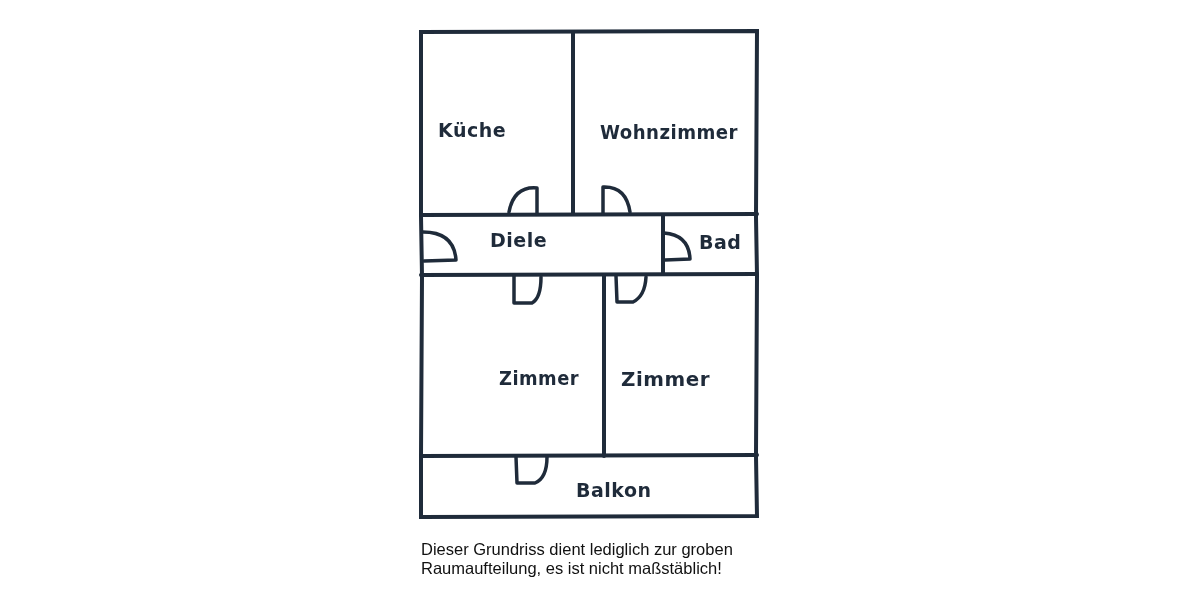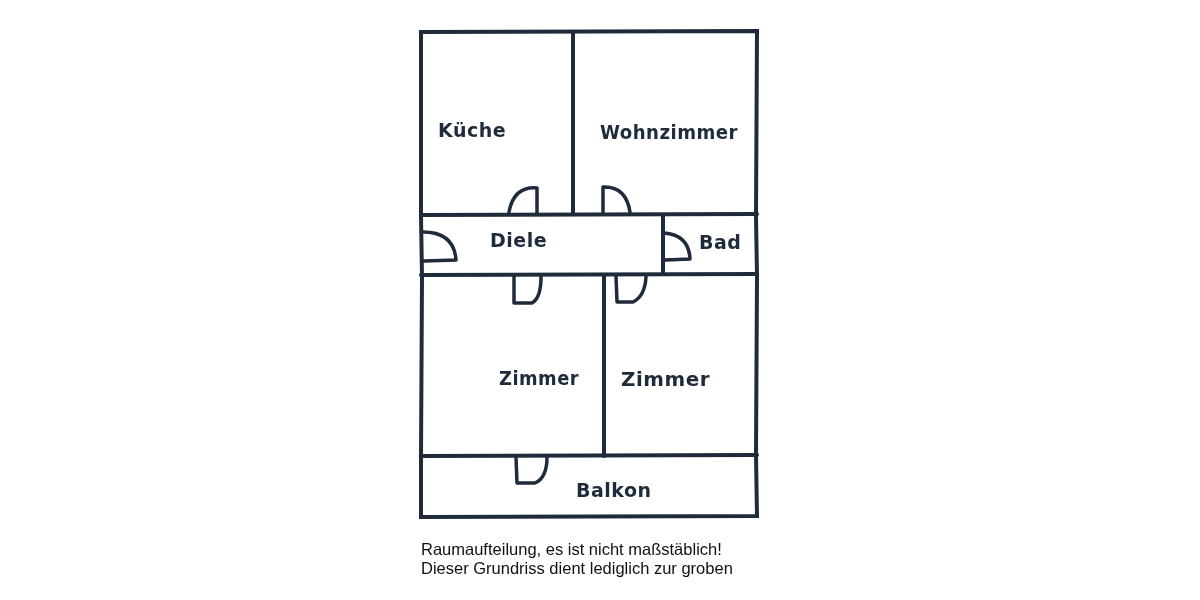--- a/index.html
+++ b/index.html
@@ -101,15 +101,15 @@
     <text class="room-label" x="600" y="139" textLength="138" lengthAdjust="spacingAndGlyphs">Wohnzimmer</text>
     <text class="room-label" x="490" y="247">Diele</text>
     <text class="room-label" x="699" y="249">Bad</text>
     <text class="room-label" x="499" y="385" textLength="80" lengthAdjust="spacingAndGlyphs">Zimmer</text>
     <text class="room-label" x="621" y="386" textLength="89" lengthAdjust="spacingAndGlyphs">Zimmer</text>
     <text class="room-label" x="576" y="497">Balkon</text>
   </g>
 </svg>
 
 <div class="caption">
+  <div>Dieser Grundriss dient lediglich zur groben</div>
   <div>Raumaufteilung, es ist nicht maßstäblich!</div>
-  <div>Dieser Grundriss dient lediglich zur groben</div>
 </div>
 
 </body></html>

